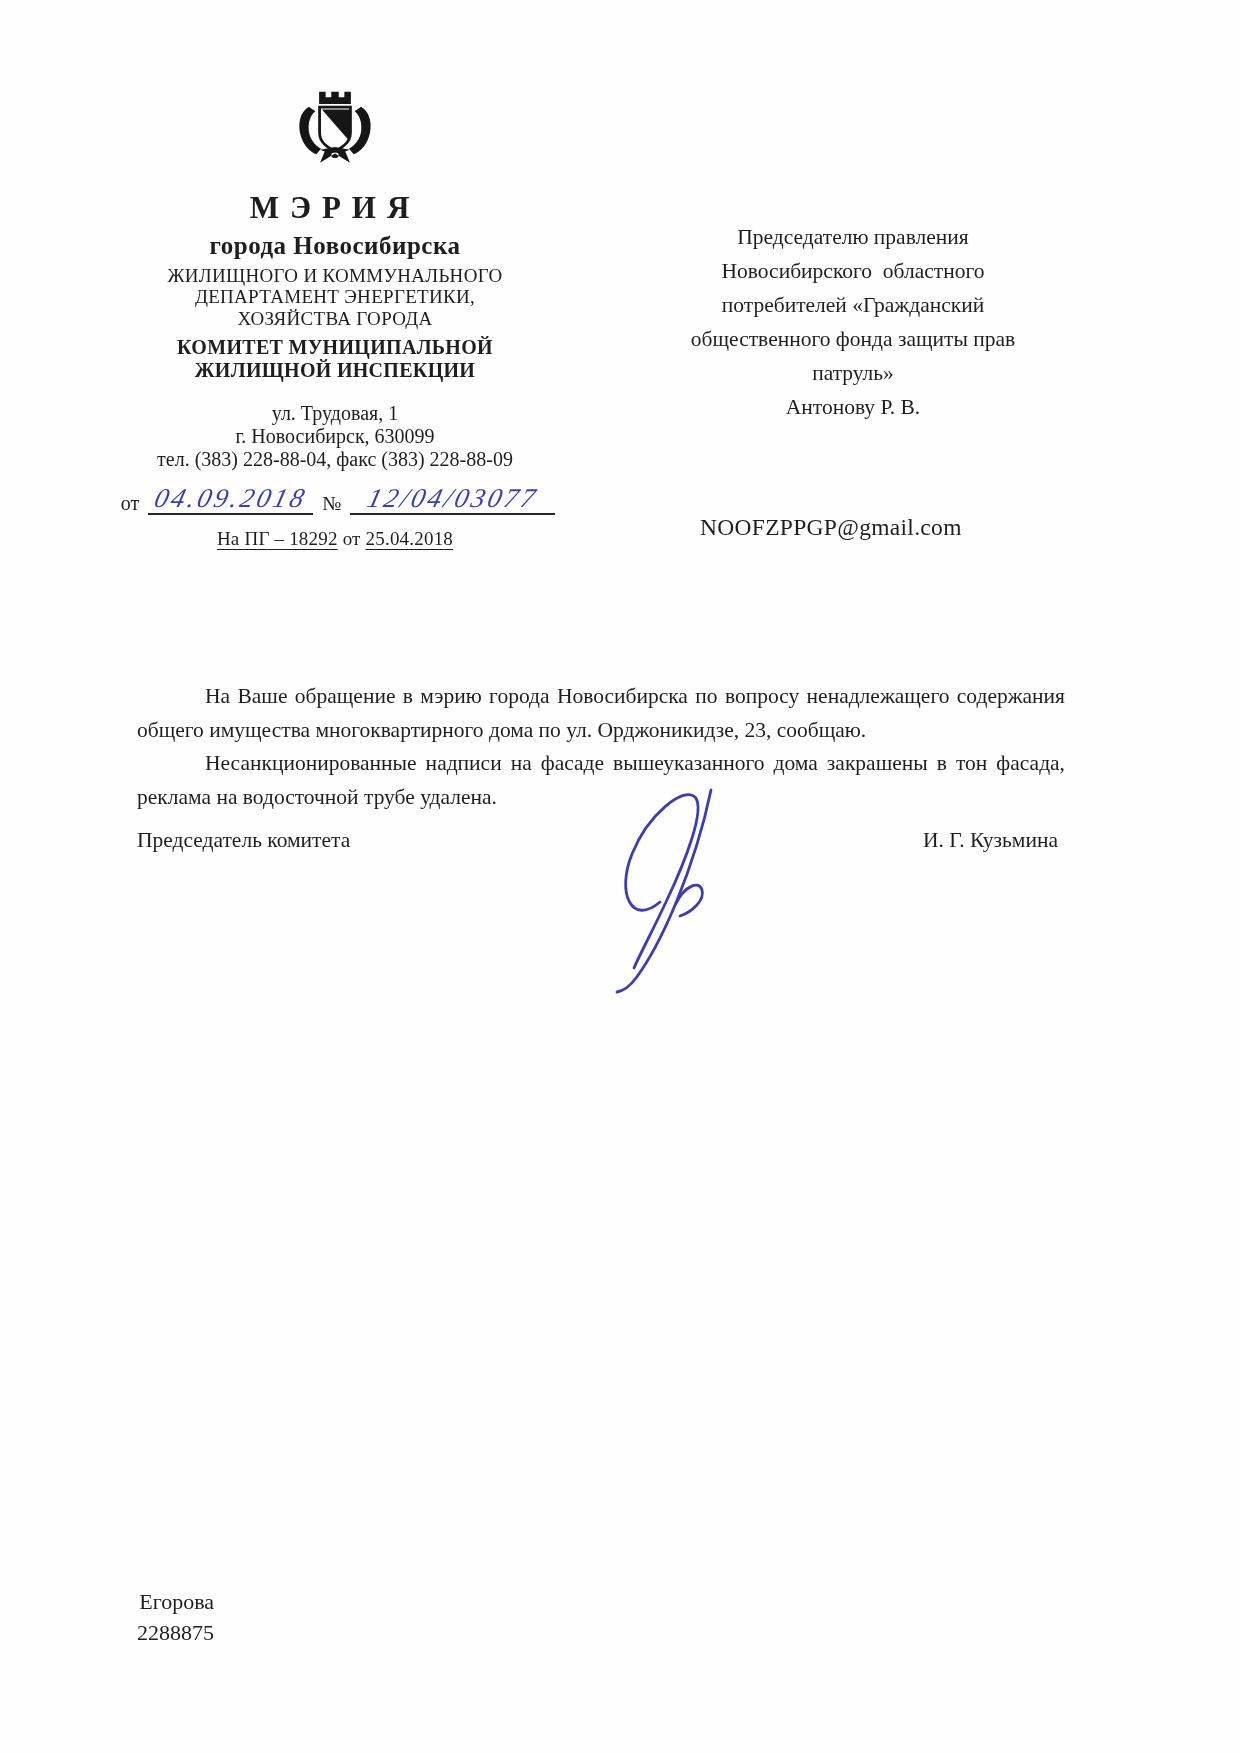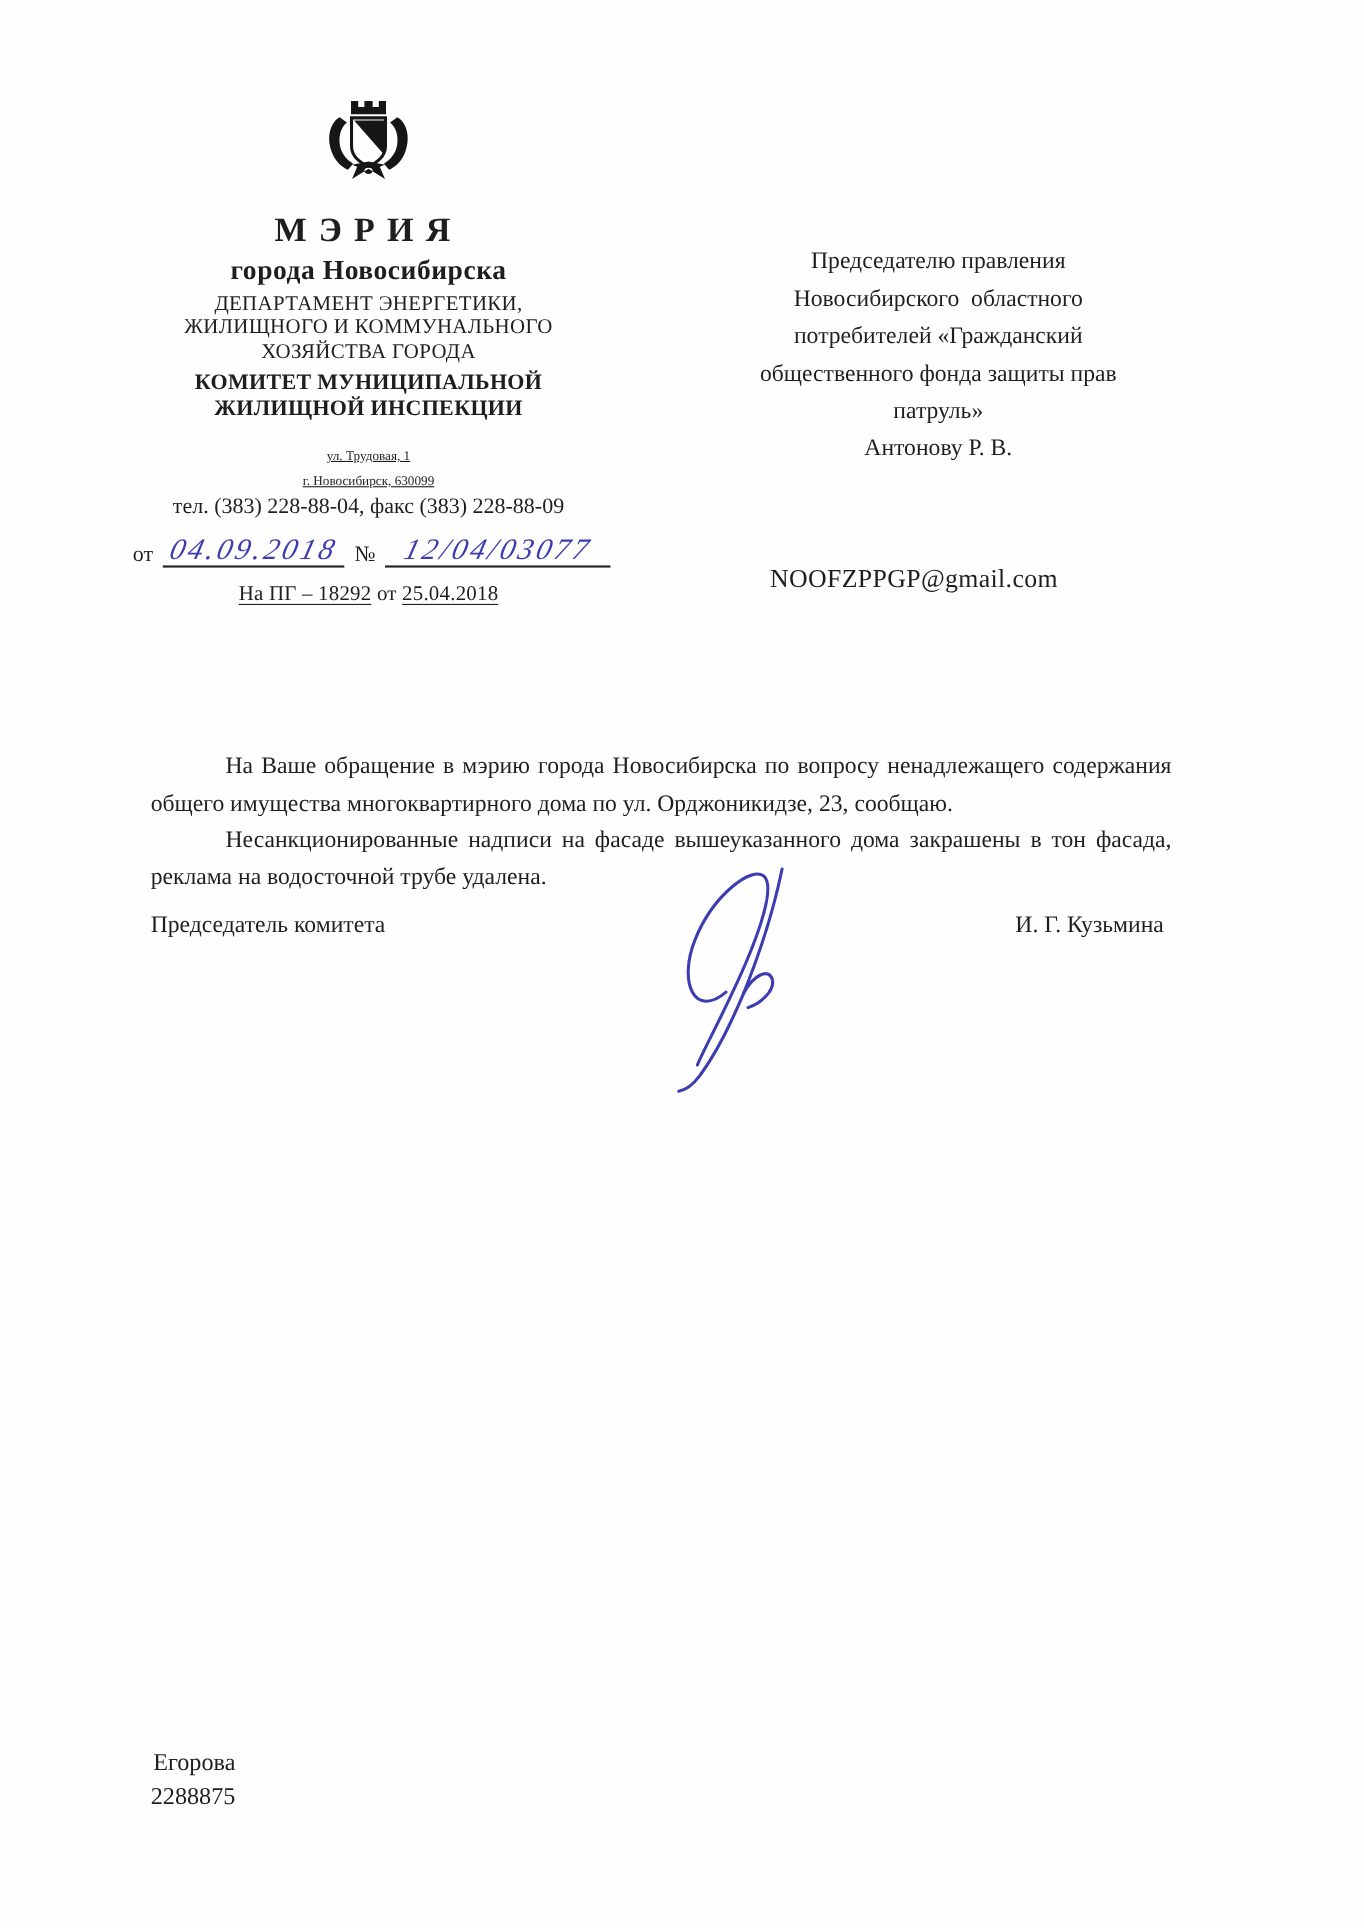--- a/index.html
+++ b/index.html
@@ -21,21 +21,21 @@
     text-align:center;
   }
   .emblem-wrap { display:flex; justify-content:center; margin-bottom:14px; }
   .org-title   { font-size:31px; font-weight:bold; letter-spacing:11px; line-height:1.05; }
   .org-city    { font-size:25px; font-weight:bold; margin-top:7px; letter-spacing:.5px; }
   .dept-line   { font-size:19px; line-height:21.5px; letter-spacing:.3px; }
   .dept-block  { margin-top:5px; }
   .committee-block { margin-top:7px; }
   .committee-line { font-size:20px; font-weight:bold; line-height:23px; letter-spacing:.3px; }
   .addr-block  { margin-top:20px; }
-  .addr-line   { font-size:12px; line-height:23px;text-decoration:underline; }
+  .addr-line   { font-size:20px; line-height:23px; }
   .phone-line  { font-size:20px; line-height:23px; }
 
   .ref-row {
     margin-top:14px;
     display:flex; align-items:flex-end; justify-content:center;
     gap:9px; padding-left:6px;
   }
   .ref-label { font-size:20px; line-height:1; padding-bottom:2px; }
   .ref-field {
     border-bottom:2px solid #262626;
@@ -103,22 +103,22 @@
             <path d="M50 70 l-16 10 l5 -12 l-5 -2 l16 -3 l16 3 l-5 2 l5 12 z M50 70 m-4 2 a4 3 0 1 0 8 0 a4 3 0 1 0 -8 0"></path>
           </g>
         </svg>
       </span>
     </div>
 
     <div class="org-title">МЭРИЯ</div>
     <div class="org-city">города Новосибирска</div>
 
     <div class="dept-block">
+      <div class="dept-line">ЖИЛИЩНОГО И КОММУНАЛЬНОГО</div>
       <div class="dept-line">ДЕПАРТАМЕНТ ЭНЕРГЕТИКИ,</div>
-      <div class="dept-line">ЖИЛИЩНОГО И КОММУНАЛЬНОГО</div>
       <div class="dept-line">ХОЗЯЙСТВА ГОРОДА</div>
     </div>
 
     <div class="committee-block">
       <div class="committee-line">КОМИТЕТ МУНИЦИПАЛЬНОЙ</div>
       <div class="committee-line">ЖИЛИЩНОЙ ИНСПЕКЦИИ</div>
     </div>
 
     <div class="addr-block">
       <div class="addr-line">ул. Трудовая, 1</div>

